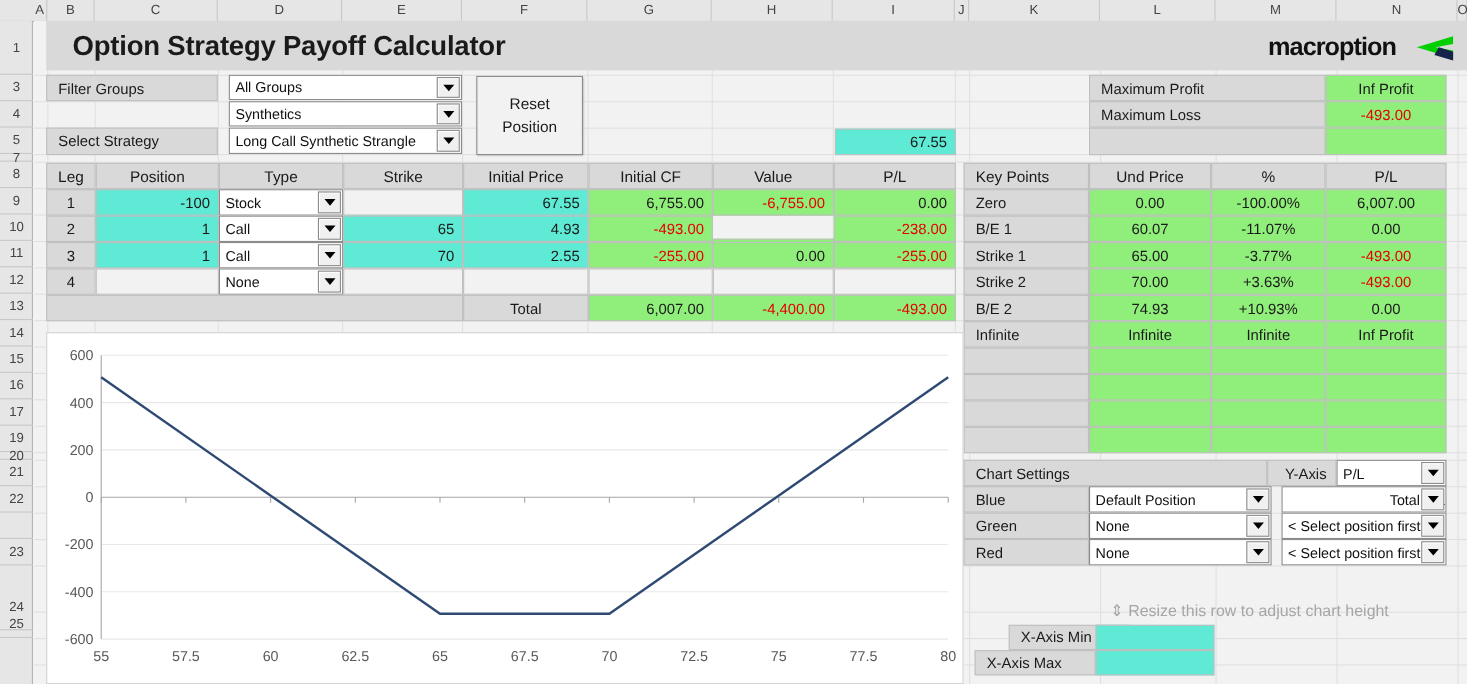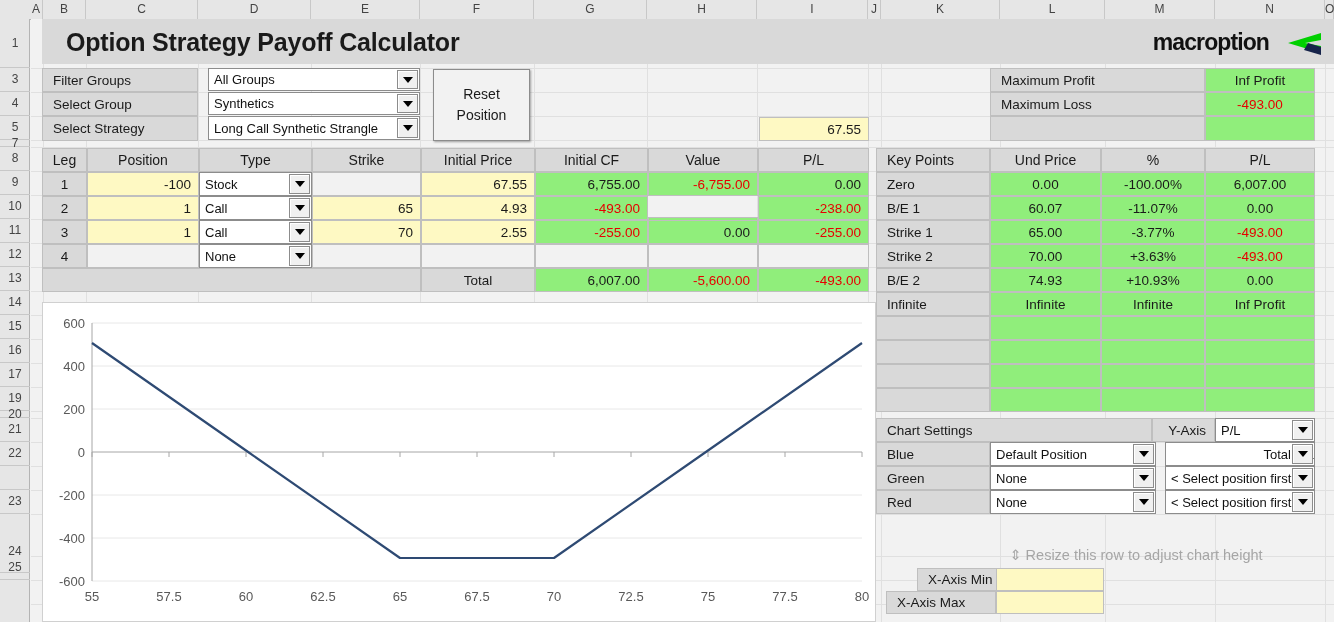--- a/index.html
+++ b/index.html
@@ -33,21 +33,21 @@
   .logo-mark{width:44px;height:26px;}
 
   
   .cell{position:absolute;box-sizing:border-box;display:flex;align-items:center;font-size:13.5px;
         border:1px solid #bfbfbf;}
   .lbl{background:#d9d9d9;padding-left:10px;}
   .lbl.ctr{justify-content:center;padding-left:0;}
   .hdr{background:#d9d9d9;justify-content:center;font-size:14px;}
   .green{background:#90ee7b;justify-content:flex-end;padding-right:7px;}
   .green.ctr{justify-content:center;padding-right:0;}
-  .yellow{background:#fef9c3;justify-content:flex-end;padding-right:7px;}
+  .yellow{background:#5eead4;justify-content:flex-end;padding-right:7px;}
   .plain{background:#f2f2f2;}
   .neg{color:#e60000;}
 
   
   .ddl{position:absolute;box-sizing:border-box;background:#fff;border:1px solid #8c8c8c;
        display:flex;align-items:center;font-size:13px;color:#111;padding-left:5px;}
   .ddl .arrow{position:absolute;right:1px;top:1px;bottom:1px;width:19px;background:#f0f0f0;
       border:1px solid #8c8c8c;border-left:1px solid #8c8c8c;display:flex;align-items:center;justify-content:center;
       box-shadow:inset 1px 1px 0 #ffffff;}
   .ddl .arrow i{display:block;width:0;height:0;border-style:solid;border-width:6px 5px 0 5px;border-color:#000 transparent transparent transparent;}
@@ -165,21 +165,20 @@
     </div>
 
     <div class="cell lbl" style="left:11px;top:49px;width:156px;height:24px;">Filter Groups</div>
     <div class="ddl" style="left:177px;top:49px;width:212px;height:23px;">
       <span>All Groups</span>
       <span class="arrow">
           <i></i>
         </span>
     </div>
 
-    <div class="cell lbl" style="left:11px;top:73px;width:156px;height:24px;">Select Group</div>
     <div class="ddl" style="left:177px;top:73px;width:212px;height:23px;">
       <span>Synthetics</span>
       <span class="arrow">
           <i></i>
         </span>
     </div>
 
     <div class="cell lbl" style="left:11px;top:97px;width:156px;height:25px;">Select Strategy</div>
     <div class="ddl" style="left:177px;top:97px;width:212px;height:24px;">
       <span>Long Call Synthetic Strangle</span>
@@ -261,21 +260,21 @@
           </span>
         </div>
         <div class="cell plain" style="left: 281px; top: 225px; width: 109px; height: 24px;"></div>
         <div class="cell plain" style="left: 390px; top: 225px; width: 114px; height: 24px;"></div>
         <div class="cell plain" style="left: 504px; top: 225px; width: 113px; height: 24px;"></div>
         <div class="cell plain" style="left: 617px; top: 225px; width: 110px; height: 24px;"></div>
         <div class="cell plain" style="left: 727px; top: 225px; width: 111px; height: 24px;"></div>
         <div class="cell lbl" style="left: 11px; top: 249px; width: 379px; height: 24px;"></div>
         <div class="cell lbl" style="left: 390px; top: 249px; width: 114px; height: 24px; justify-content: center; padding-left: 0px;">Total</div>
         <div class="cell green" style="left: 504px; top: 249px; width: 113px; height: 24px;">6,007.00</div>
-        <div class="cell green neg" style="left: 617px; top: 249px; width: 110px; height: 24px;">-5,600.00</div>
+        <div class="cell green neg" style="left: 617px; top: 249px; width: 110px; height: 24px;">-4,400.00</div>
         <div class="cell green neg" style="left: 727px; top: 249px; width: 111px; height: 24px;">-493.00</div>
       </div>
 
     <div id="keyTable">
         <div class="cell hdr" style="left: 845px; top: 129px; width: 114px; height: 24px; justify-content: flex-start; padding-left: 10px;">Key Points</div>
         <div class="cell hdr" style="left: 959px; top: 129px; width: 111px; height: 24px;">Und Price</div>
         <div class="cell hdr" style="left: 1070px; top: 129px; width: 104px; height: 24px;">%</div>
         <div class="cell hdr" style="left: 1174px; top: 129px; width: 110px; height: 24px;">P/L</div>
         <div class="cell lbl" style="left: 845px; top: 153px; width: 114px; height: 24px;">Zero</div>
         <div class="cell green ctr" style="left: 959px; top: 153px; width: 111px; height: 24px;">0.00</div>

